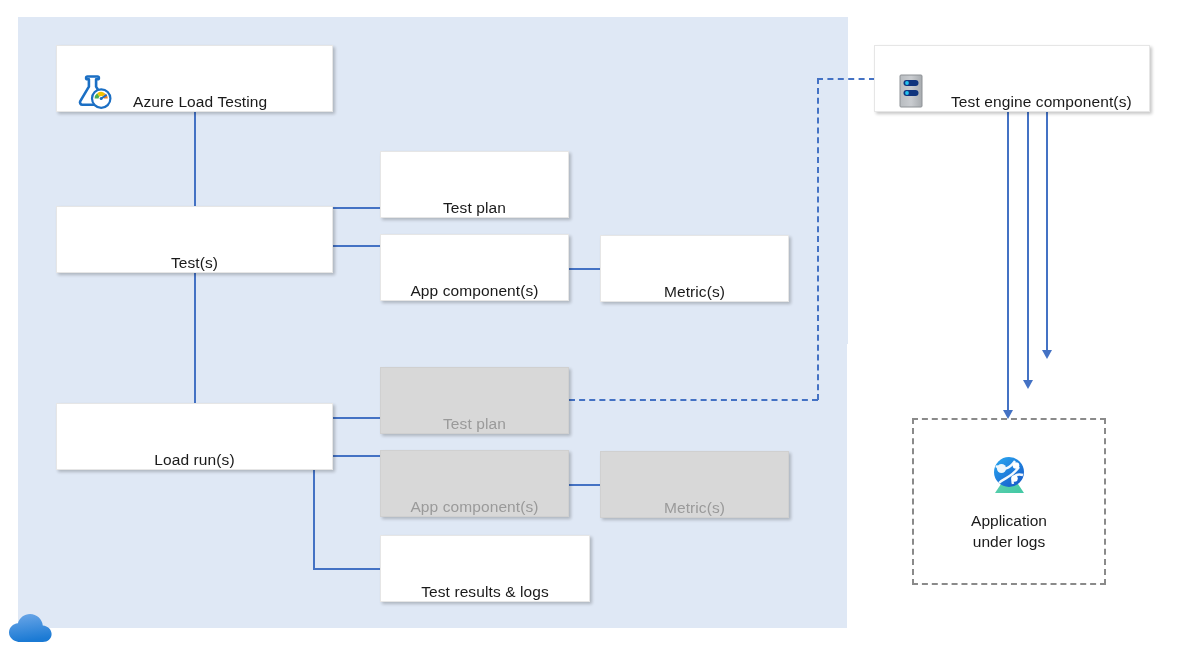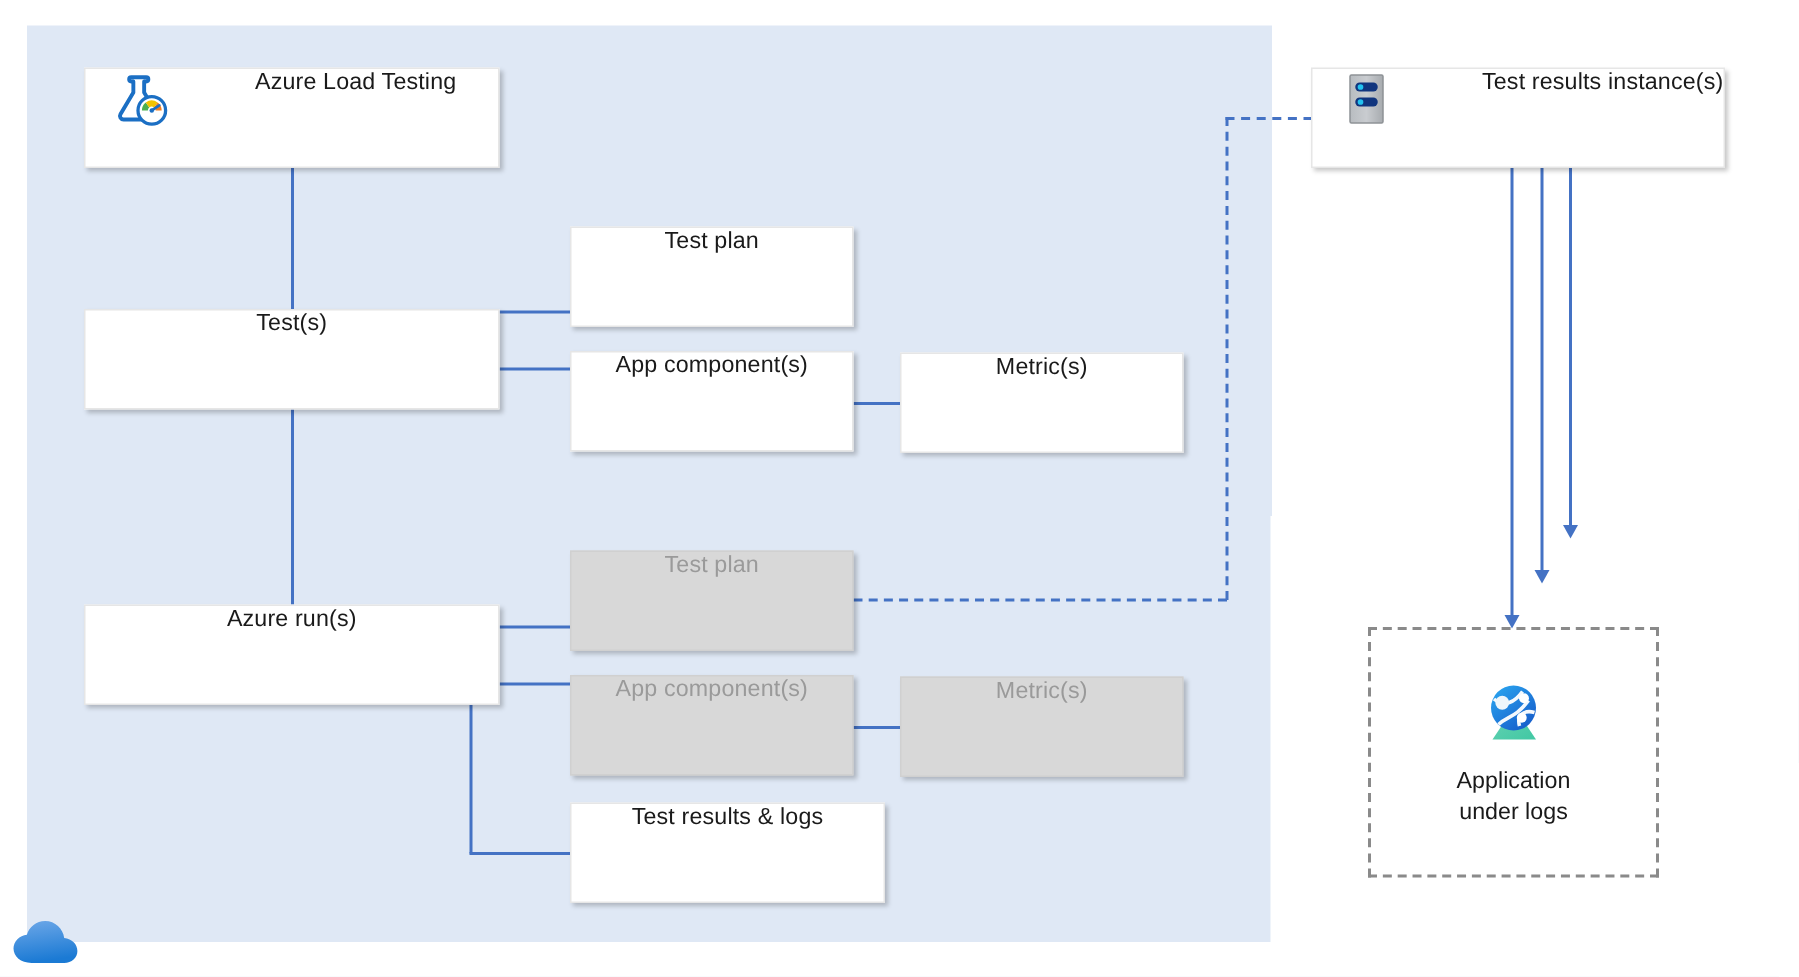--- a/index.html
+++ b/index.html
@@ -33,26 +33,25 @@
     width: 46px; height: 32px;
   }
 
   
   .node {
     position: absolute;
     background: #ffffff;
     border: 1px solid #e6e6e6;
     box-shadow: 2px 2px 3px rgba(0,0,0,0.22);
     display: flex;
-    align-items: flex-start;
+    align-items: flex-end;
     justify-content: center;
     font-size: 15.5px;
     color: #1a1a1a;
     letter-spacing: 0.1px;
-    gap: 37px;
   }
   .node.muted {
     background: #d8d8d8;
     border: 1px solid #d0d0d0;
     color: #9a9a9a;
   }
   .node.with-icon {
     justify-content: flex-start;
     padding-left: 16px;
   }
@@ -195,21 +194,21 @@
 
   <div class="node" style="left:380px; top:234px; width:189px; height:67px;">
     <span class="node-label">App component(s)</span>
   </div>
 
   <div class="node" style="left:600px; top:235px; width:189px; height:67px;">
     <span class="node-label">Metric(s)</span>
   </div>
 
   <div class="node" style="left:56px; top:403px; width:277px; height:67px;">
-    <span class="node-label">Azure run(s)</span>
+    <span class="node-label">Load run(s)</span>
   </div>
 
   <div class="node muted" style="left:380px; top:367px; width:189px; height:67px;">
     <span class="node-label">Test plan</span>
   </div>
 
   <div class="node muted" style="left:380px; top:450px; width:189px; height:67px;">
     <span class="node-label">App component(s)</span>
   </div>
 
@@ -231,21 +230,21 @@
             <stop offset="100%" stop-color="#a7abaf"></stop>
           </linearGradient>
         </defs>
         <rect x="9" y="4" width="22" height="32" rx="1" fill="url(#rackGrad)" stroke="#8e9296" stroke-width="1"></rect>
         <rect x="12.5" y="9" width="15" height="6" rx="3" fill="#11357e"></rect>
         <circle cx="16" cy="12" r="1.9" fill="#23c3f0"></circle>
         <rect x="12.5" y="19" width="15" height="6" rx="3" fill="#11357e"></rect>
         <circle cx="16" cy="22" r="1.9" fill="#23c3f0"></circle>
       </svg>
     </span>
-    <span class="node-label">Test results instance(s)</span>
+    <span class="node-label">Test engine component(s)</span>
   </div>
 
   <div class="dashed-box"></div>
   <div class="aut-stack">
     <span class="aut-icon">
       <svg viewBox="0 0 52 52" width="52" height="52" aria-hidden="true">
         <defs>
           <linearGradient id="baseGrad" x1="0" y1="0" x2="1" y2="0.6">
             <stop offset="0%" stop-color="#5fd0b0"></stop>
             <stop offset="100%" stop-color="#45c9a5"></stop>

